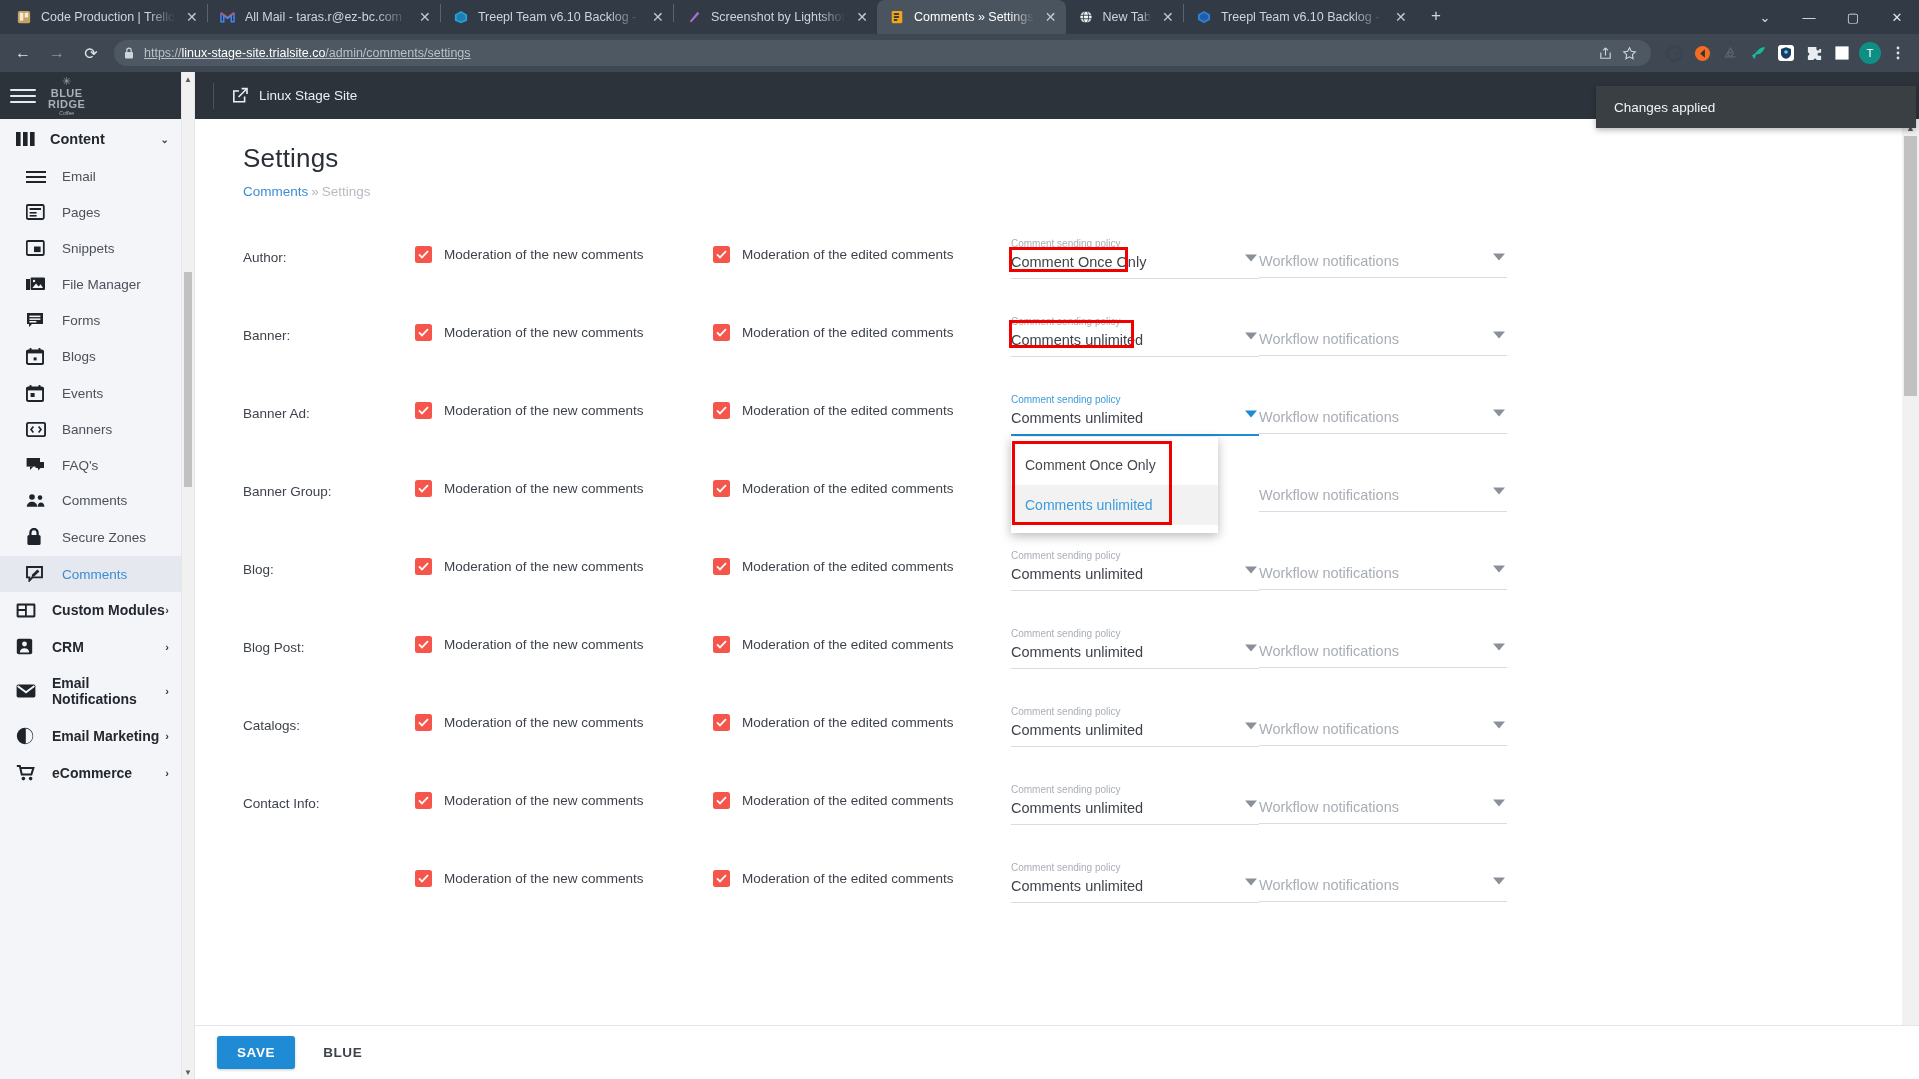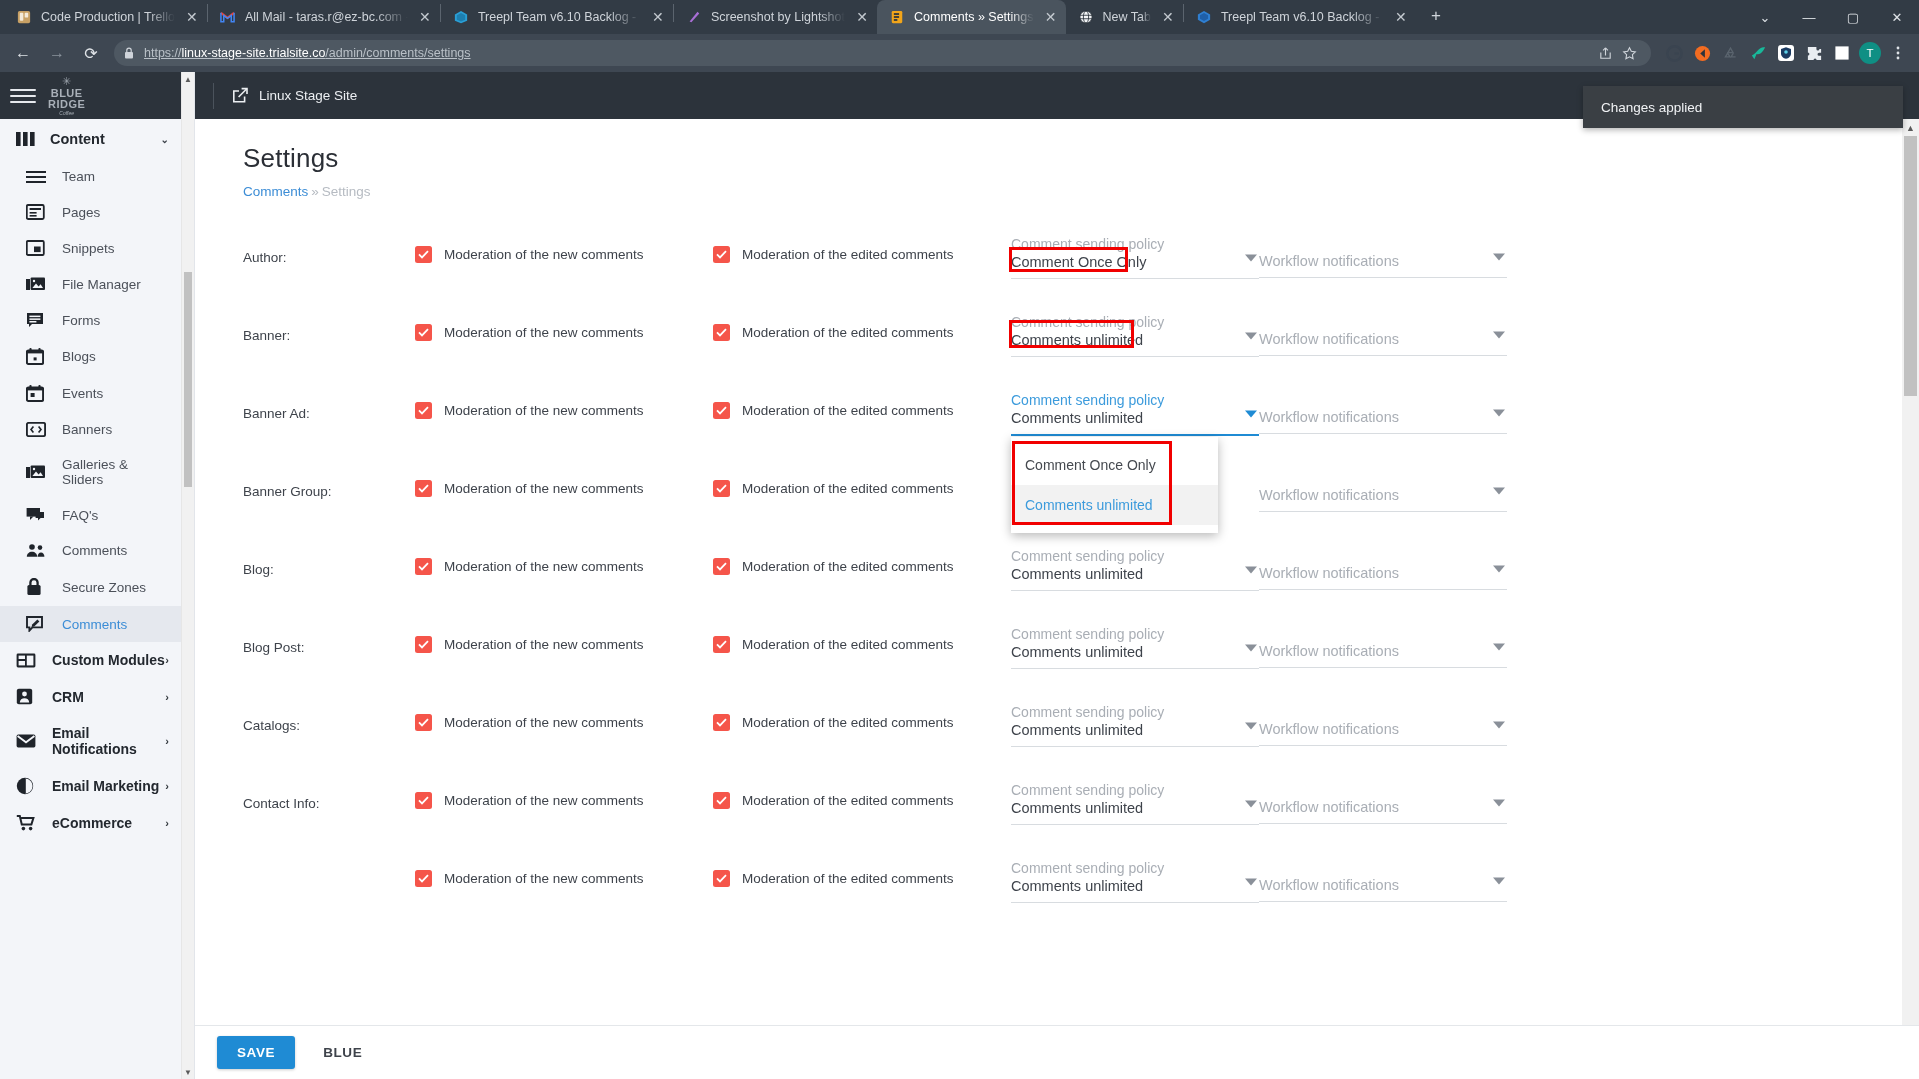--- a/index.html
+++ b/index.html
@@ -206,21 +206,21 @@
     display: flex; align-items: center;
     padding-left: 18px;
     position: relative;
   }
   .topbar .divider { width:1px; height: 26px; background:#4b535c; margin-right: 18px;}
   .site-link { display: flex; align-items: center; color: #eceff2; font-size: 13.5px; }
   .site-link .ext-ico { margin-right: 10px; display:flex; }
 
   .toast {
     position: absolute;
-    right: 16px; top: 14px;
+    right: 3px; top: 14px;
     width: 320px; height: 42px;
     background: #3a3f44;
     color: #f1f3f5;
     display: flex; align-items: center;
     padding-left: 18px;
     font-size: 13.5px;
     box-shadow: 0 2px 6px rgba(0,0,0,.3);
     z-index: 40;
   }
 
@@ -270,21 +270,21 @@
     padding-top: 8px;
   }
   .sel-field {
     position: relative;
     border-bottom: 1px solid #d8dce0;
     padding: 0 24px 5px 0;
     min-height: 40px;
   }
   .sel-field.open { border-bottom: 2px solid #1f8bd4; }
   .sel-caption {
-    font-size: 14px;
+    font-size: 10px;
     color: #a9aeb5;
     line-height: 14px;
     display: block;
   }
   .sel-field.open .sel-caption { color: #3c9bdc; }
   .sel-value {
     font-size: 14.5px;
     color: #3e434b;
     line-height: 22px;
     display: inline-block;
@@ -573,21 +573,21 @@
         </div>
 
         <div class="nav-item">
           <span class="n-ico">
             <svg width="20" height="14" viewBox="0 0 20 14">
                 <rect y="1" width="20" height="2" fill="#1f242b"></rect>
                 <rect y="6" width="20" height="2" fill="#1f242b"></rect>
                 <rect y="11" width="20" height="2" fill="#1f242b"></rect>
               </svg>
           </span>
-          <span class="n-label">Team</span>
+          <span class="n-label">Email</span>
         </div>
         <div class="nav-item">
           <span class="n-ico">
             <svg width="19" height="16" viewBox="0 0 19 16">
                 <rect x="0.8" y="1" width="17" height="14" rx="1.4" fill="none" stroke="#1f242b" stroke-width="1.8"></rect>
                 <rect x="3.6" y="4" width="11.4" height="2" fill="#1f242b"></rect>
                 <rect x="3.6" y="8" width="7" height="1.6" fill="#1f242b"></rect>
                 <rect x="3.6" y="11" width="7" height="1.6" fill="#1f242b"></rect>
               </svg>
           </span>
@@ -649,31 +649,20 @@
           <span class="n-label">Events</span>
         </div>
         <div class="nav-item">
           <span class="n-ico">
             <svg width="20" height="15" viewBox="0 0 20 15">
                 <rect x="0.9" y="0.9" width="18.2" height="13.2" rx="1.6" fill="none" stroke="#1f242b" stroke-width="1.9"></rect>
                 <path d="M7.4 4.4 5 7.5l2.4 3.1M12.6 4.4 15 7.5l-2.4 3.1" fill="none" stroke="#1f242b" stroke-width="1.6"></path>
               </svg>
           </span>
           <span class="n-label">Banners</span>
-        </div>
-        <div class="nav-item">
-          <span class="n-ico">
-            <svg width="20" height="16" viewBox="0 0 20 16">
-                <rect x="0" y="3" width="4" height="11" fill="#1f242b"></rect>
-                <rect x="4.6" y="1.4" width="14.4" height="12.6" rx="1" fill="#1f242b"></rect>
-                <path d="M6.4 12 10 7.4l2.6 3 2-2.2 2.4 3.8z" fill="#f3f5f9"></path>
-                <circle cx="8" cy="5" r="1.2" fill="#f3f5f9"></circle>
-              </svg>
-          </span>
-          <span class="n-label">Galleries &amp; Sliders</span>
         </div>
         <div class="nav-item">
           <span class="n-ico">
             <svg width="19" height="16" viewBox="0 0 19 16">
                 <rect x="0.6" y="1" width="13.4" height="8.6" fill="#1f242b"></rect>
                 <path d="M4 9.6h3.4l-3.4 3.4z" fill="#1f242b"></path>
                 <rect x="9.6" y="5" width="8.4" height="6" fill="#1f242b"></rect>
                 <path d="M12 11h2.6L12 13.6z" fill="#1f242b"></path>
               </svg>
           </span>

